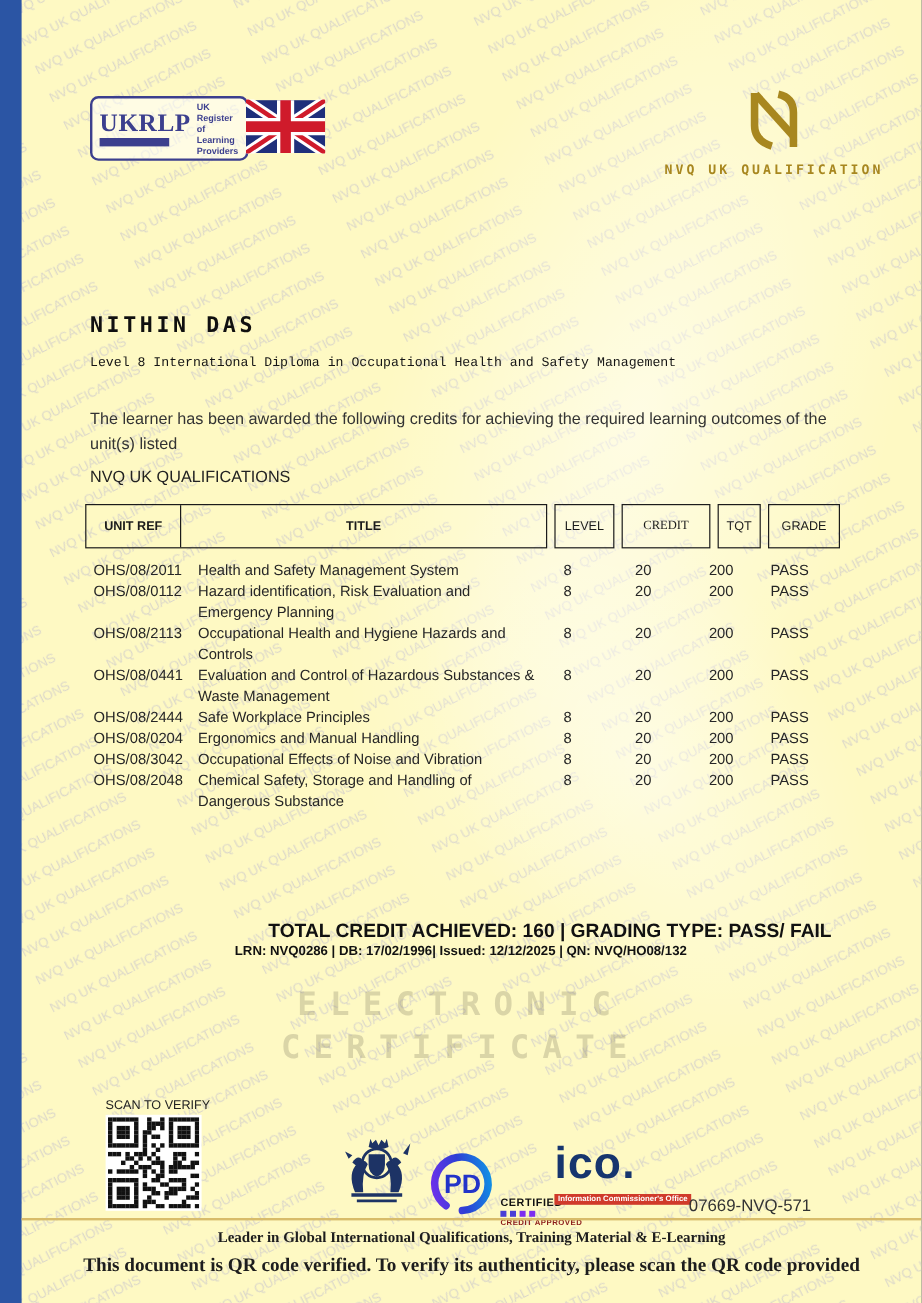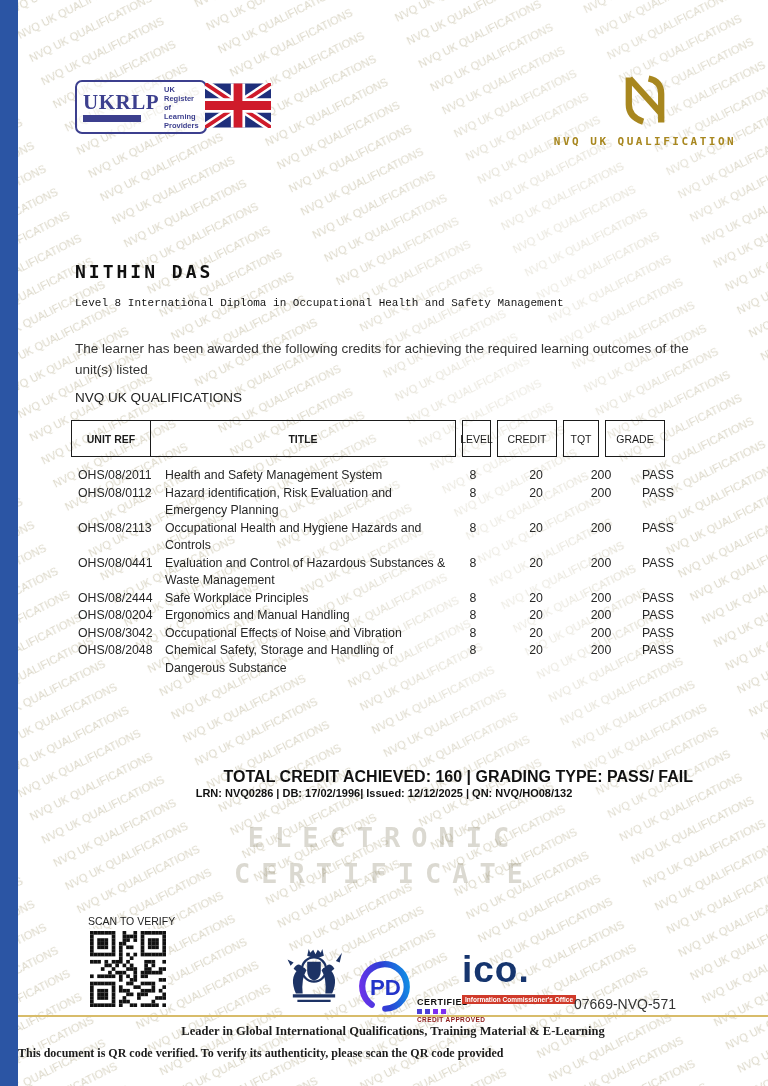--- a/index.html
+++ b/index.html
@@ -1,19 +1,19 @@
 <!DOCTYPE html>
 <html><head>
 <meta charset="utf-8">
 <style>
   * { margin:0; padding:0; box-sizing:border-box; }
   html,body { background:#888; }
   .page {
     position:relative; width:768px; height:1086px; margin:0 auto;
-    background:#ffffff; overflow:hidden;
+    background:#fef9c3; overflow:hidden;
     font-family:"Liberation Sans", sans-serif; color:#1e1e1e;
   }
   .wm-svg { position:absolute; inset:0; pointer-events:none; }
   .sheen {
     position:absolute; left:320px; top:-100px; width:420px; height:900px;
     background:radial-gradient(ellipse at center, rgba(255,255,255,0.55), rgba(255,255,255,0) 70%);
     transform:rotate(18deg); pointer-events:none;
   }
   .sheen2 {
     position:absolute; left:380px; top:380px; width:320px; height:520px;
@@ -45,21 +45,21 @@
   .qualification { position:absolute; left:75px; top:297px; font-family:Liberation Mono, monospace; font-size:11px; color:#151515; }
   .intro { position:absolute; left:75px; top:338px; width:630px; font-size:13.5px; line-height:21px; color:#333; }
   .awarding-body { position:absolute; left:75px; top:390px; font-size:13.5px; color:#222; }
 
   
   .thead { position:absolute; left:71px; top:420px; display:flex; gap:6px; }
   .thbox { border:1.6px solid #1b1b1b; height:37px; display:flex; align-items:center; justify-content:center; font-size:10.5px; color:#1b1b1b; }
   .thbox.main { width:385px; padding:0; }
   .th-unitref { width:79px; height:100%; display:flex; align-items:center; justify-content:center; border-right:1.6px solid #1b1b1b; font-weight:bold; }
   .th-title { flex:1; text-align:center; font-weight:bold; }
-  .w-level { width:29px;text-align:right; } .w-credit { width:60px; } .w-tqt { width:36px; } .w-grade { width:60px; }
+  .w-level { width:50px;text-align:right; } .w-credit { width:74px;font-family:Liberation Serif, serif; } .w-tqt { width:36px; } .w-grade { width:60px; }
 
   .tbody { position:absolute; left:75px; top:467px; width:618px; font-size:12.3px; line-height:17.5px; color:#262626; }
   .trow { display:grid; grid-template-columns:90px 283px 50px 76px 54px 60px; }
   .tcell { padding:0; }
   .tcell.c0 { padding-left:3px; }
   .tcell.c2, .tcell.c3, .tcell.c4, .tcell.c5 { text-align:center; }
 
   .summary { position:absolute; left:75px; top:736px; width:618px; text-align:right; font-weight:bold; font-size:16px; color:#111;margin-top:32px; }
   .details-line { position:absolute; left:75px; top:787px; width:618px; text-align:center; font-weight:bold; font-size:11px; color:#111; }
 
@@ -83,21 +83,21 @@
   .cpd-stars span:nth-child(3), .cpd-stars span:nth-child(4) { background:#7d2ef0; }
   .cpd-approved { font-size:6.5px; font-weight:bold; color:#8b1a1a; letter-spacing:0.4px; }
   .ico-badge { position:absolute; left:462px; top:952px; text-align:left; }
   .ico-name { font-size:37px; font-weight:bold; color:#16356e; line-height:36px; letter-spacing:1px; }
   .ico-caption { font-size:6.5px; font-weight:bold; color:#fff; background:#d03a2a; display:inline-block; padding:1px 3px; }
 
   .cert-number { position:absolute; left:555px; top:996px; width:140px; text-align:center; font-size:14px; color:#333; }
 
   .gold-rule { position:absolute; left:18px; right:0; top:1015px; height:2px; background:#d8bc6a; }
   .footer-line1 { position:absolute; left:18px; right:0; top:1024px; text-align:center; font-family:"Liberation Serif", serif; font-weight:bold; font-size:12.5px; color:#1d1d1d; }
-  .footer-line2 { position:absolute; left:18px; right:0; top:1046px; text-align:left; font-family:"Liberation Serif", serif; font-weight:bold; font-size:12px; color:#1d1d1d; }
+  .footer-line2 { position:absolute; left:18px; right:0; top:1046px; text-align:center; font-family:"Liberation Serif", serif; font-weight:bold; font-size:16px; color:#1d1d1d; }
 </style>
 </head>
 <body>
 
 <div class="page">
 
   <svg class="wm-svg" width="768" height="1086">
     <defs>
       <pattern id="wmp" width="172" height="26" patternUnits="userSpaceOnUse" patternTransform="rotate(-27)">
         <text x="0" y="18" font-size="11" fill="#dcd8c9" font-family="Liberation Sans, sans-serif">NVQ UK QUALIFICATIONS</text>

